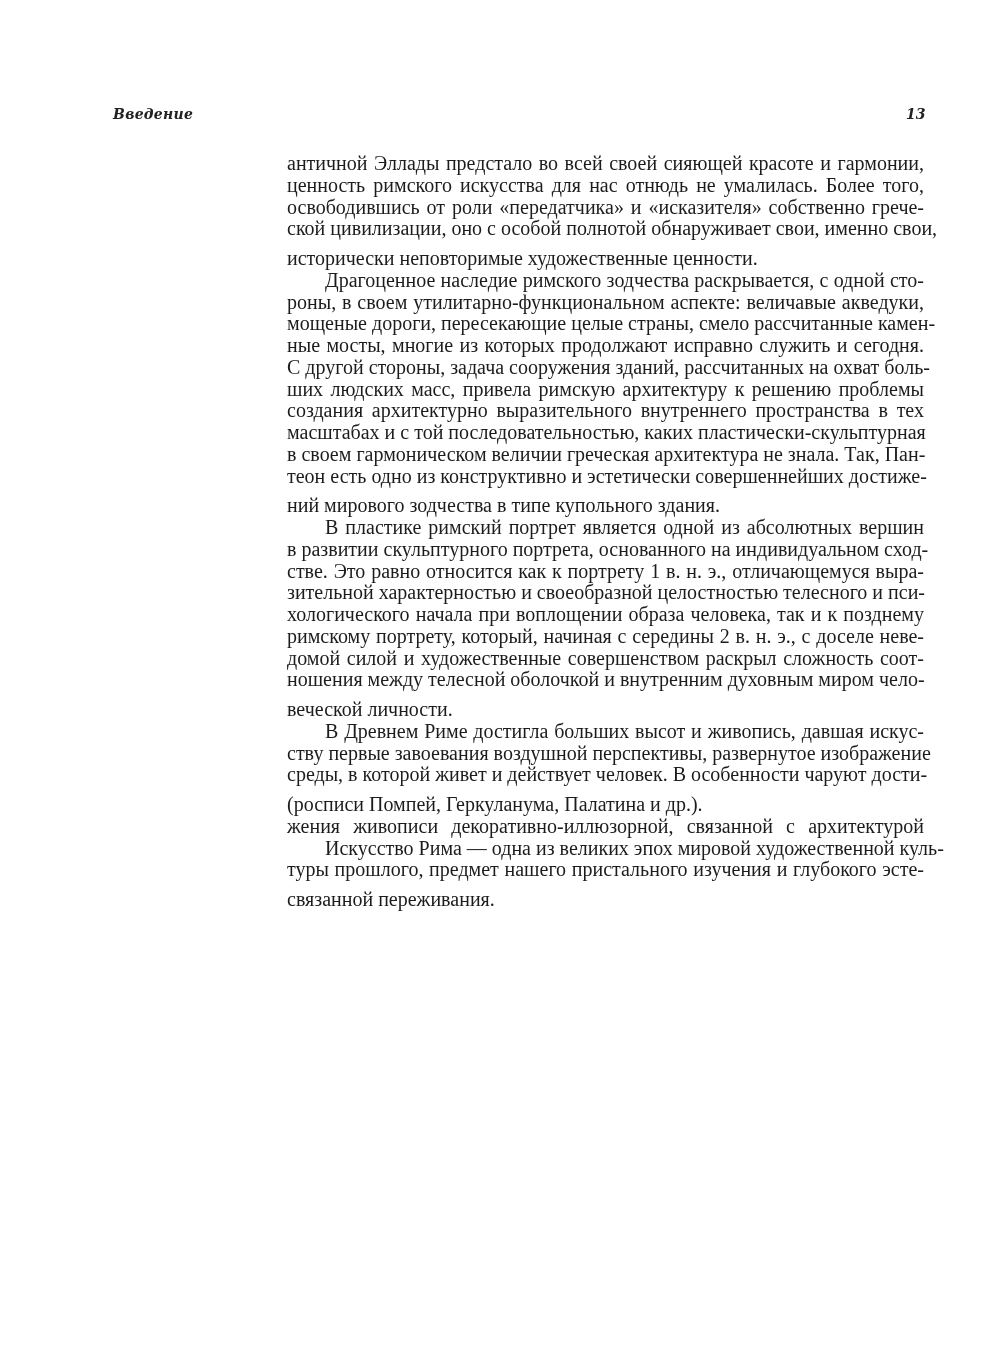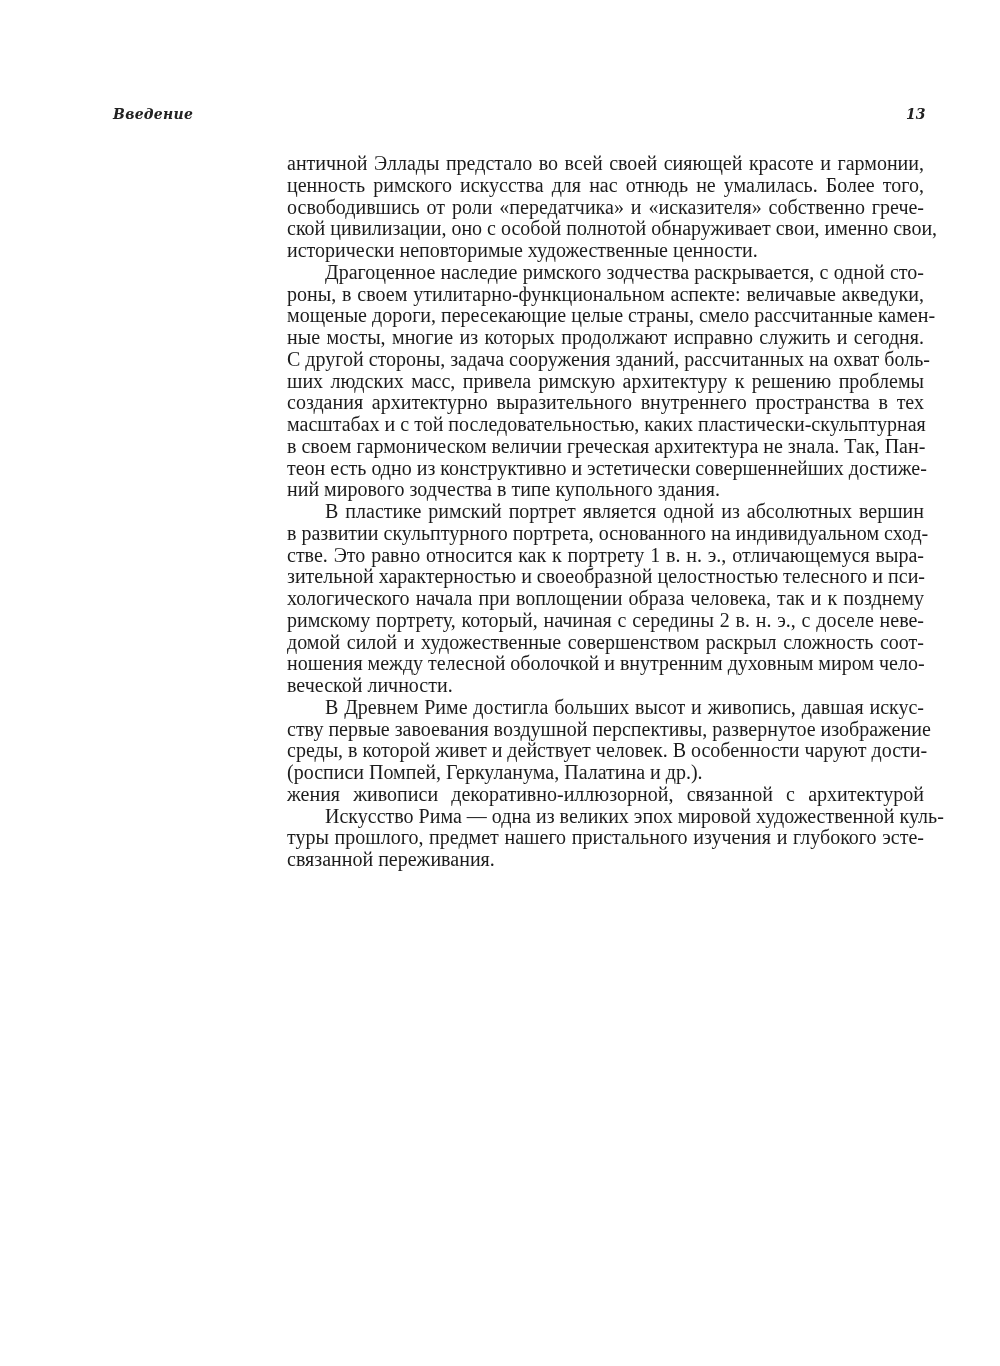--- a/index.html
+++ b/index.html
@@ -51,20 +51,21 @@
     }
     .line {
       display: block;
       white-space: nowrap;
       text-align: justify;
       text-align-last: justify;
       height: 21.75px;
     }
     .line.last {
       text-align-last: left;
+      margin-top: 8px;
     }
     .line.indent {
       padding-left: 38px;
     }
   </style>
 </head>
 <body>
 
 <div class="running-head">Введение</div>
 <div class="page-number">13</div>

